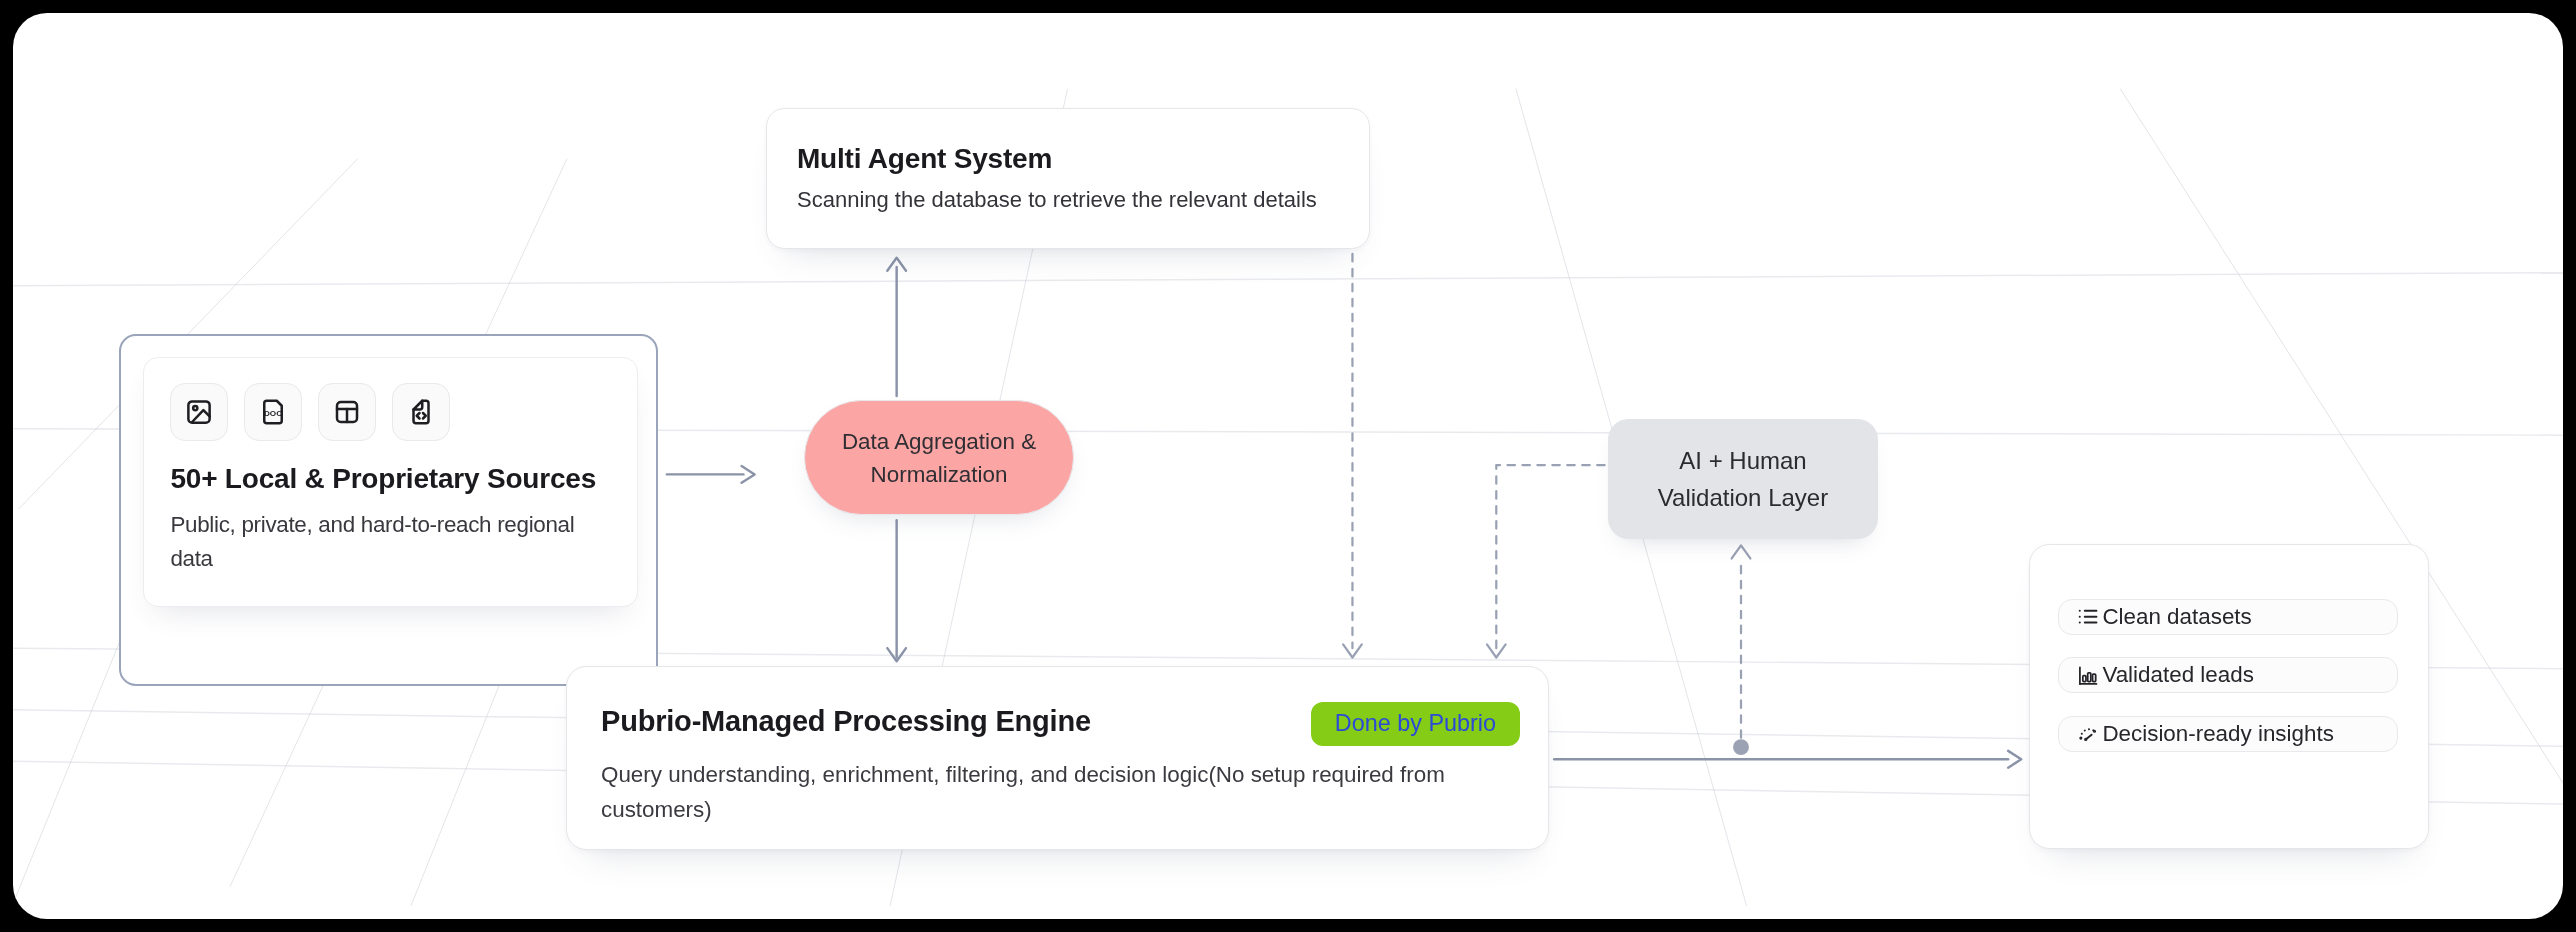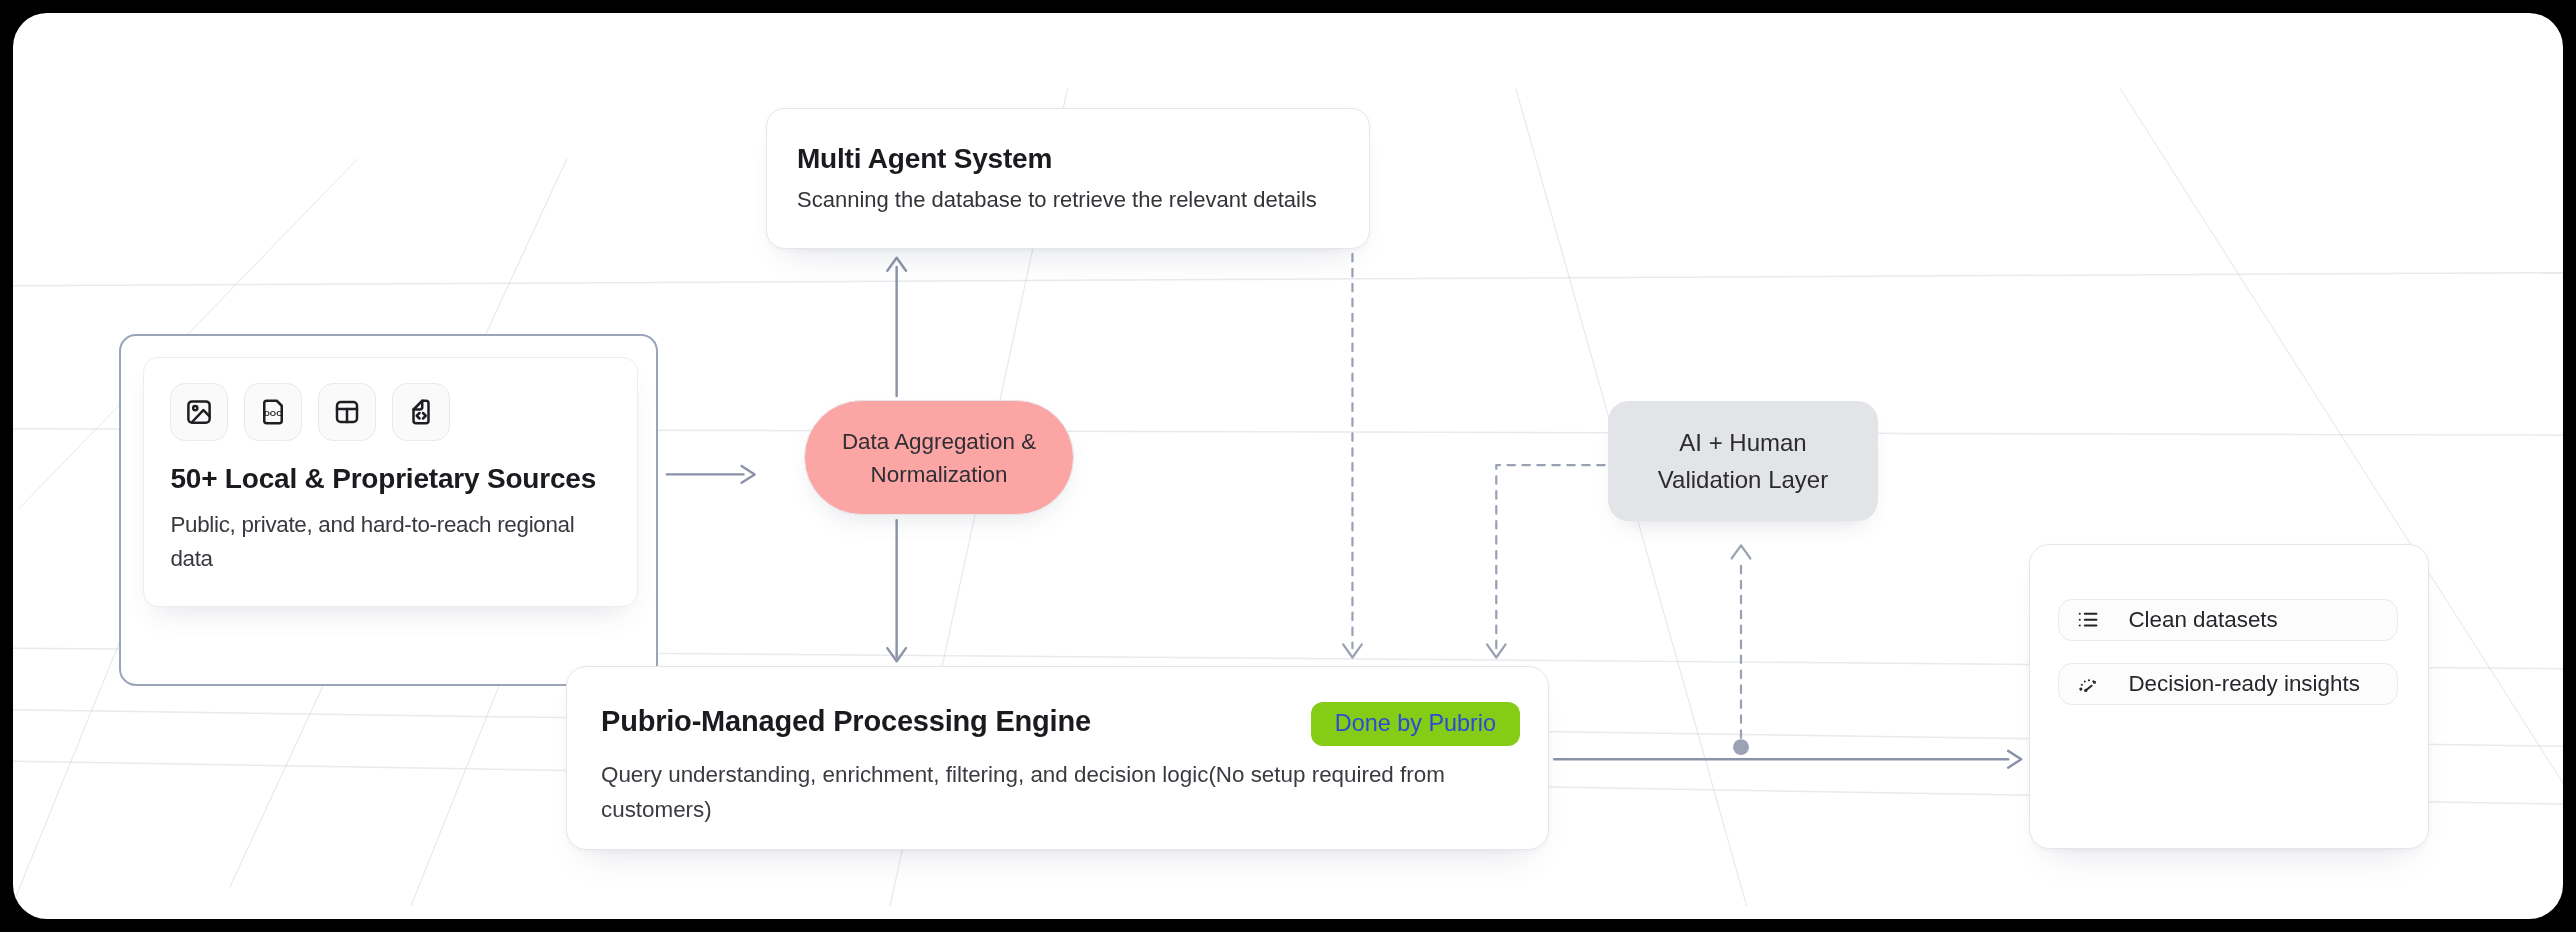--- a/index.html
+++ b/index.html
@@ -46,43 +46,43 @@
   .agg-pill {
     position:absolute; left:791px; top:387px; width:270px; height:115px;
     background:#fca5a5; border:1.4px solid #e7e8ec; border-radius:58px;
     box-shadow:0 11.2px 24px -9.3px rgba(90,100,130,0.18);
     display:flex; align-items:center; justify-content:center; text-align:center; z-index:2;
   }
   .agg-pill .node-sub { width:229px; font-size:22.4px; line-height:33px; color:#2e2e33; }
 
   
   .validation {
-    position:absolute; left:1595px; top:388px; width:270px; height:120px;
+    position:absolute; left:1595px; top:406px; width:270px; height:120px;
     background:#e3e4e7; border-radius:20.5px;
     box-shadow:0 13px 24px -15px rgba(70,80,110,0.25);
     display:flex; align-items:center; justify-content:center; text-align:center; z-index:2;
   }
   .validation .node-sub { width:217px; font-size:24px; line-height:37px; color:#2b2b30; }
 
   
   .engine { left:553px; top:653px; width:983px; height:184px; padding:35px 28px 0 34px; }
   .engine-head { display:flex; align-items:flex-start; justify-content:space-between; }
   .engine .node-title { font-size:29px; line-height:39px; }
   .badge {
     background:#84cc16; color:#2b4bd7; font-size:23.4px; font-weight:500;
     padding:8.4px 24px; border-radius:12px; line-height:27px; white-space:nowrap;
   }
   .engine .node-sub { font-size:22.4px; line-height:35px; margin-top:11.2px; width:920px; color:#3a3a40; }
 
   
   .intel { left:2016px; top:531px; width:400px; height:305px; padding:30px 28px; }
   .intel .node-title { font-size:28px; line-height:37px; margin-left:3.7px; }
   .intel-pill {
-    display:flex; align-items:center; gap:29px; margin-top:22.4px;
-    width:340px; height:42px; padding:0 17px;
+    display:flex; align-items:center; gap:3px; margin-top:22.4px;
+    width:340px; height:36px; padding:0 17px;
     background:#fcfcfd; border:1.4px solid #e9e9ed; border-radius:14px; color:#232328;
   }
   .intel-pill:first-of-type { margin-top:24px; }
   .intel-pill .label { font-size:22.4px; color:#26262b; }
   .intel-pill svg { flex:0 0 auto; }
 </style>
 </head>
 <body>
 
 <div class="stage">
@@ -208,20 +208,30 @@
         <line x1="9" y1="6" x2="21" y2="6"></line>
           <line x1="9" y1="12" x2="21" y2="12"></line>
           <line x1="9" y1="18" x2="21" y2="18"></line>
         <line x1="3.8" y1="6" x2="3.9" y2="6"></line>
           <line x1="3.8" y1="12" x2="3.9" y2="12"></line>
           <line x1="3.8" y1="18" x2="3.9" y2="18"></line>
       </svg>
       <span class="label">Clean datasets</span>
     </div>
 
+    <div class="intel-pill">
+      <svg width="23.4" height="23.4" viewBox="0 0 24 24" fill="none" stroke="currentColor" stroke-width="1.8" stroke-linecap="round" stroke-linejoin="round">
+        <line x1="4" y1="3.5" x2="4" y2="20.5"></line>
+        <line x1="4" y1="20.5" x2="21" y2="20.5"></line>
+        <rect x="7" y="12" width="3.2" height="6" rx="1"></rect>
+        <rect x="12" y="9" width="3.2" height="9" rx="1"></rect>
+        <rect x="17" y="10.5" width="3.2" height="7.5" rx="1"></rect>
+      </svg>
+      <span class="label">Validated leads</span>
+    </div>
 
     <div class="intel-pill">
       <svg width="23.4" height="23.4" viewBox="0 0 24 24" fill="none" stroke="currentColor" stroke-width="2" stroke-linecap="round" stroke-linejoin="round">
         <path d="M5 16.5 A 8.5 8.5 0 0 1 19 9.5" stroke-dasharray="0.1 4.4"></path>
         <circle cx="5" cy="16.5" r="0.6" fill="currentColor"></circle>
         <circle cx="19" cy="9.5" r="0.6" fill="currentColor"></circle>
         <path d="M10.5 17.5 L16 13"></path>
         <circle cx="10" cy="17.9" r="0.7" fill="currentColor"></circle>
       </svg>
       <span class="label">Decision-ready insights</span>

